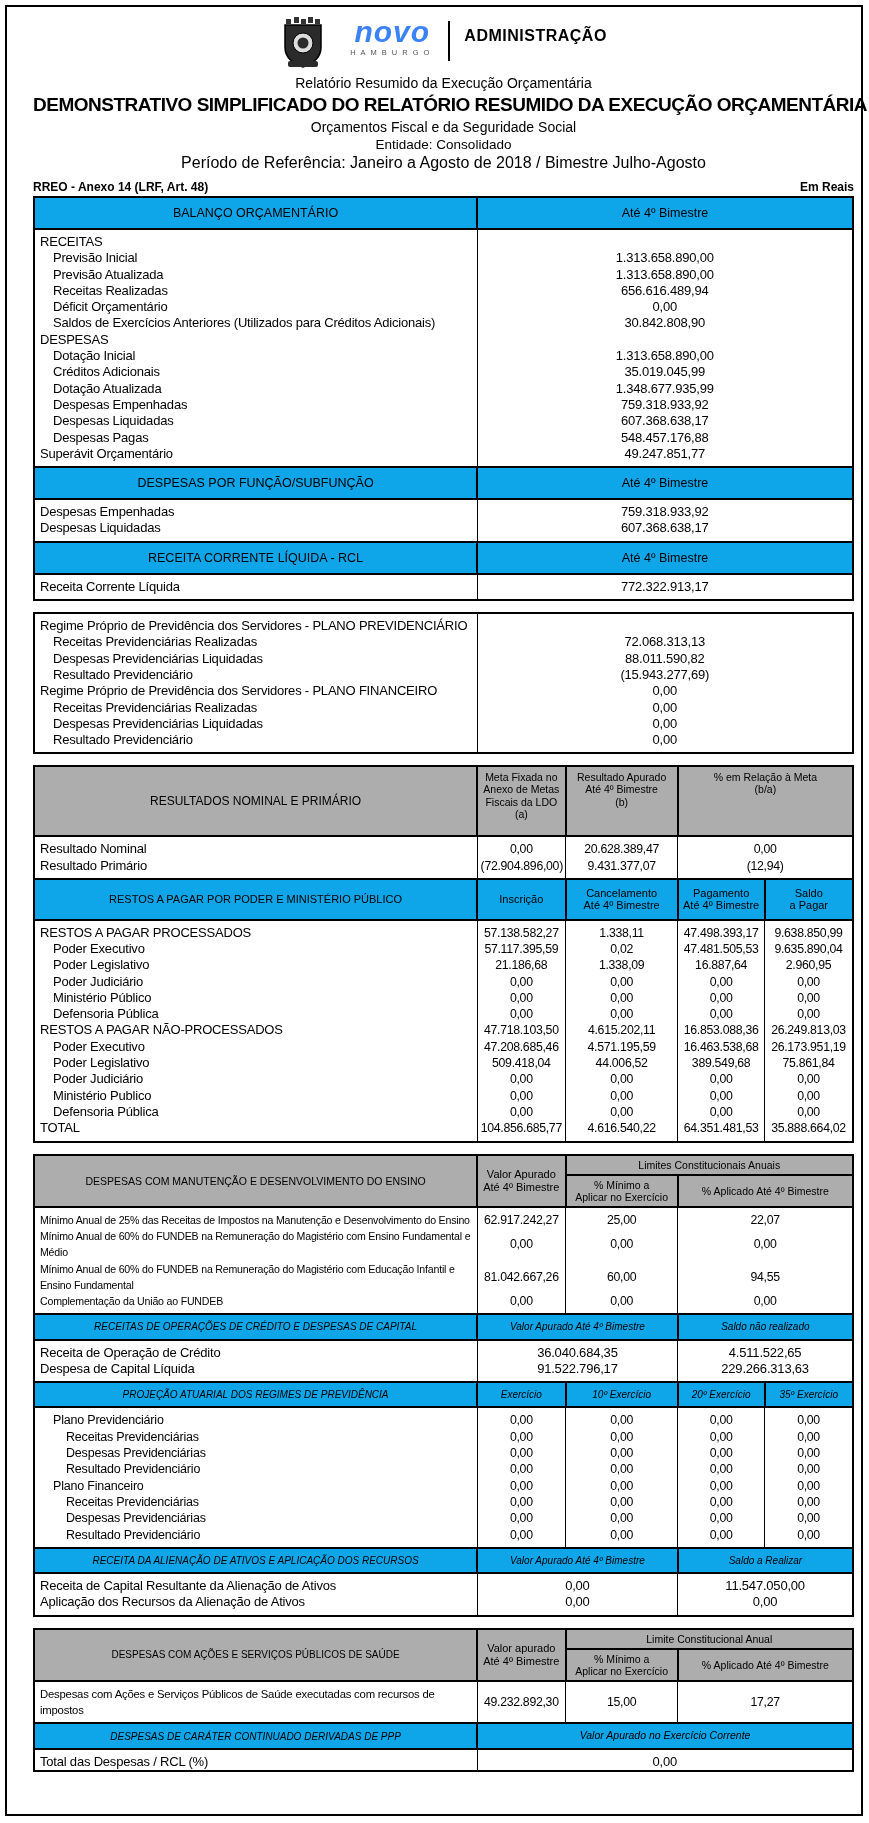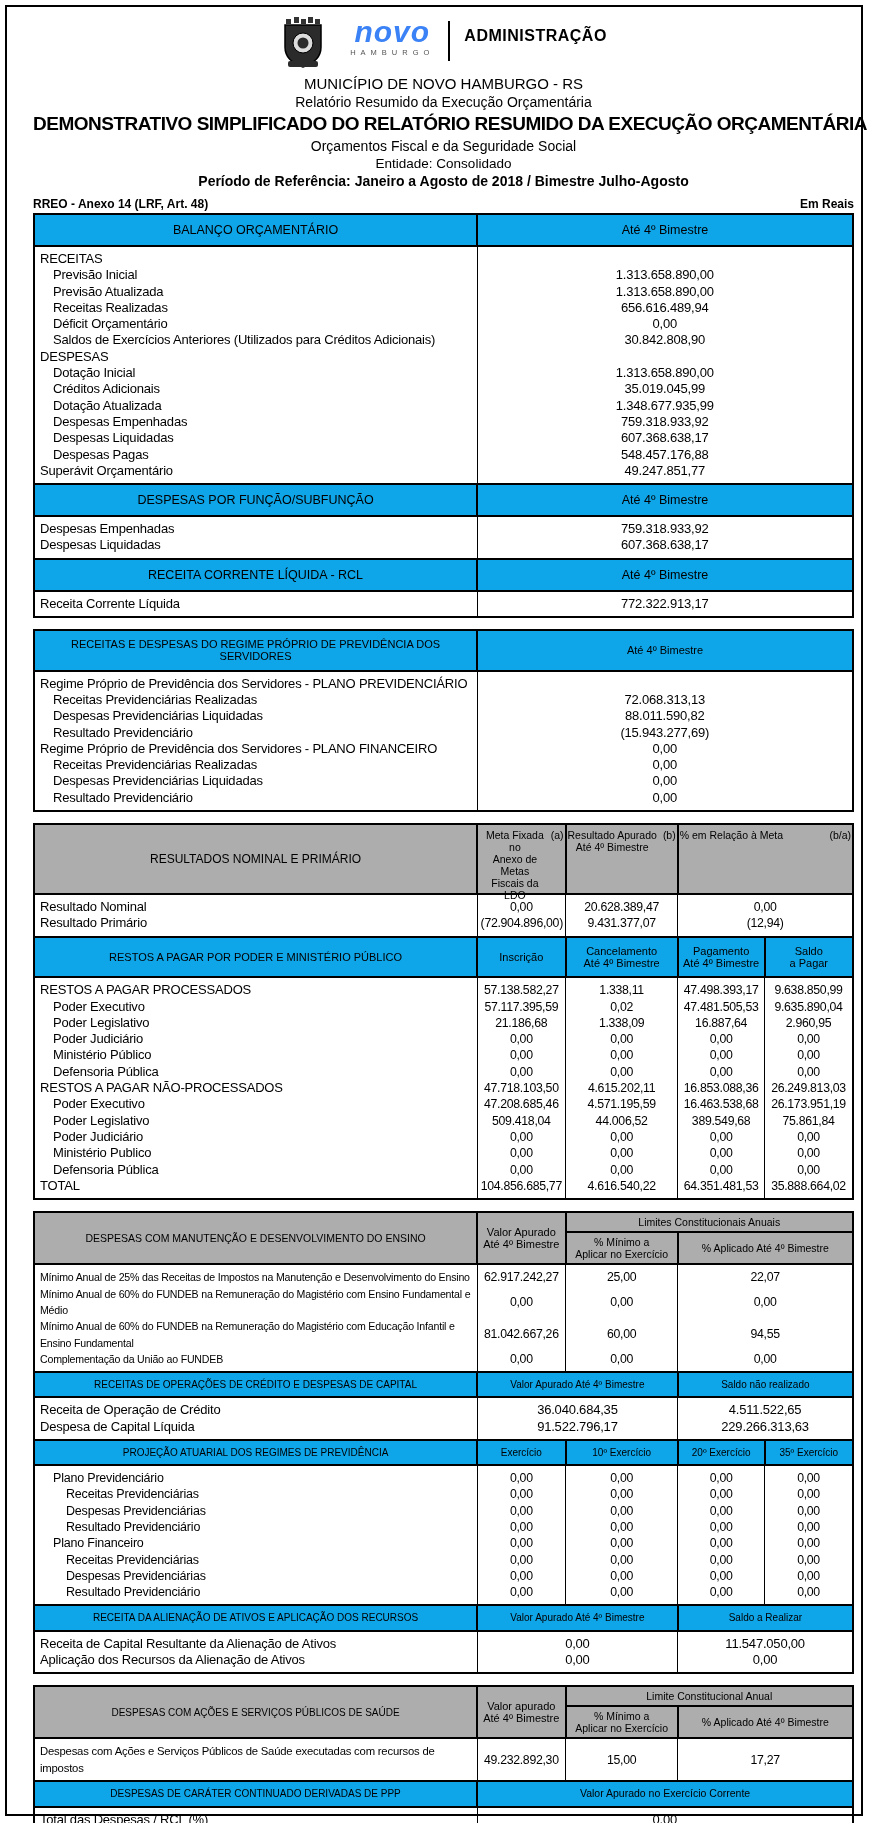--- a/index.html
+++ b/index.html
@@ -24,42 +24,42 @@
   .nh-script{font-size:30px;font-weight:800;color:#3b82f6;line-height:26px;letter-spacing:1px;font-style:italic;}
   .nh-sub{font-size:7.5px;color:#555;letter-spacing:5px;margin-top:3px;}
   .vbar{width:2px;height:40px;background:#000;margin:4px 4px 0 4px;}
   .adm{font-weight:bold;font-size:16px;letter-spacing:0.5px;padding-top:10px;}
   .c{text-align:center;}
   .h-mun{font-size:15px;margin-top:2px;}
   .h-rel{font-size:14px;margin-top:2px;}
   .h-title{font-size:19px;font-weight:bold;letter-spacing:-0.5px;white-space:nowrap;margin-top:3px;}
   .h-s1{font-size:14px;margin-top:3px;}
   .h-s2{font-size:13.5px;margin-top:2px;}
-  .h-s3{font-size:14px;margin-top:2px;font-weight:bold;}
+  .h-s3{font-size:16px;margin-top:2px;}
   .annex-row{display:flex;justify-content:space-between;align-items:flex-end;font-weight:bold;font-size:12px;margin:8px 0 2px 0;}
   
   table{border-collapse:collapse;width:100%;table-layout:fixed;border:2px solid #000;margin:0 0 11px 0;}
   td{vertical-align:middle;padding:0 3px;box-sizing:border-box;}
   tr.band td{
     background:#0ea5e9;border:2px solid #000;text-align:center;
     font-size:12.5px;line-height:1.12;padding:8px 2px;
   }
   tr.band.sm td{font-size:11px;padding:7px 2px;}
-  tr.band.xs td{font-size:10px;padding:6px 2px;}
+  tr.band.xs td{font-size:10px;padding:6px 2px;font-style:italic;}
   .pre{white-space:pre-line;}
   tr.row td{font-size:13px;line-height:16.3px;letter-spacing:-0.2px;border:0;}
   tr.row td.val{border-left:1.5px solid #000;text-align:center;}
   tr.row td.lbl{padding-left:5px;}
   tr.pad td{height:5px;border:0;padding:0;}
   tr.pad td.val{border-left:1.5px solid #000;}
   
   tr.row td.num{border-left:1.5px solid #000;text-align:center;font-size:12.3px;letter-spacing:-0.3px;}
   
   td.res-title{font-size:12px;}
-  .vstack{display:flex;flex-direction:row;justify-content:space-between;height:60px;}
+  .vstack{display:flex;flex-direction:column;height:60px;}
   .vstack .t{font-size:10.5px;line-height:1.15;white-space:pre-line;}
   .vstack .tag{font-size:10.5px;}
   tr.bandh td{background:#adadad;border:2px solid #000;text-align:center;padding:4px 1px;}
   
   tr.bandg td{background:#adadad;border:2px solid #000;text-align:center;font-size:10.5px;line-height:1.15;padding:3px 1px;}
   td.grp{font-size:10.5px;padding:3px 1px;}
   .ens-lbl td.lbl{font-size:10.6px;letter-spacing:-0.2px;}
   .ens-lbl td.num{font-size:12px;}
   .sau-lbl td.lbl{font-size:11.3px;}
 </style>
@@ -81,21 +81,20 @@
       <rect x="8" y="44" width="30" height="6" rx="2" fill="#2b2b2b"></rect>
     </svg>
     <div class="nh-logo">
       <span class="nh-script">novo</span>
       <span class="nh-sub">HAMBURGO</span>
     </div>
     <div class="vbar"></div>
     <div class="adm">ADMINISTRAÇÃO</div>
   </div>
 
-  <div class="c h-mun">MUNICÍPIO DE NOVO HAMBURGO - RS</div>
   <div class="c h-rel">Relatório Resumido da Execução Orçamentária</div>
   <div class="c h-title">DEMONSTRATIVO SIMPLIFICADO DO RELATÓRIO RESUMIDO DA EXECUÇÃO ORÇAMENTÁRIA</div>
   <div class="c h-s1">Orçamentos Fiscal e da Seguridade Social</div>
   <div class="c h-s2">Entidade: Consolidado</div>
   <div class="c h-s3">Período de Referência: Janeiro a Agosto de 2018 / Bimestre Julho-Agosto</div>
 
   <div class="annex-row">
     <span>RREO - Anexo 14 (LRF, Art. 48)</span>
     <span>Em Reais</span>
   </div>
@@ -212,24 +211,20 @@
         </tr>
     </tbody>
   </table>
 
   <table>
     <colgroup>
         <col style="width:54.1%">
         <col style="width:45.9%">
       </colgroup>
     <tbody>
-      <tr class="band sm">
-          <td>RECEITAS E DESPESAS DO REGIME PRÓPRIO DE PREVIDÊNCIA DOS SERVIDORES</td>
-          <td>Até 4º Bimestre</td>
-        </tr>
       <tr class="pad">
           <td></td>
           <td class="val"></td>
         </tr>
       <tr class="row">
           <td class="lbl">Regime Próprio de Previdência dos Servidores - PLANO PREVIDENCIÁRIO</td>
           <td class="val"></td>
         </tr>
         <tr class="row">
           <td class="lbl" style="padding-left: 18px;">Receitas Previdenciárias Realizadas</td>

